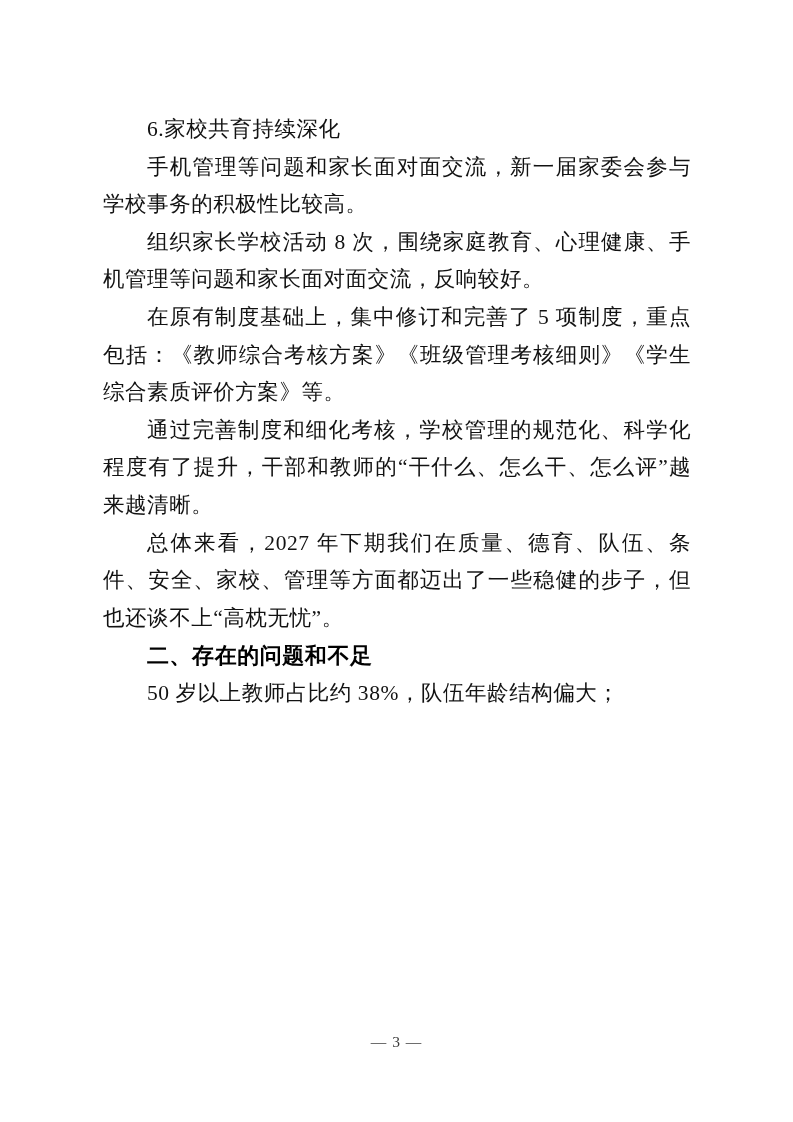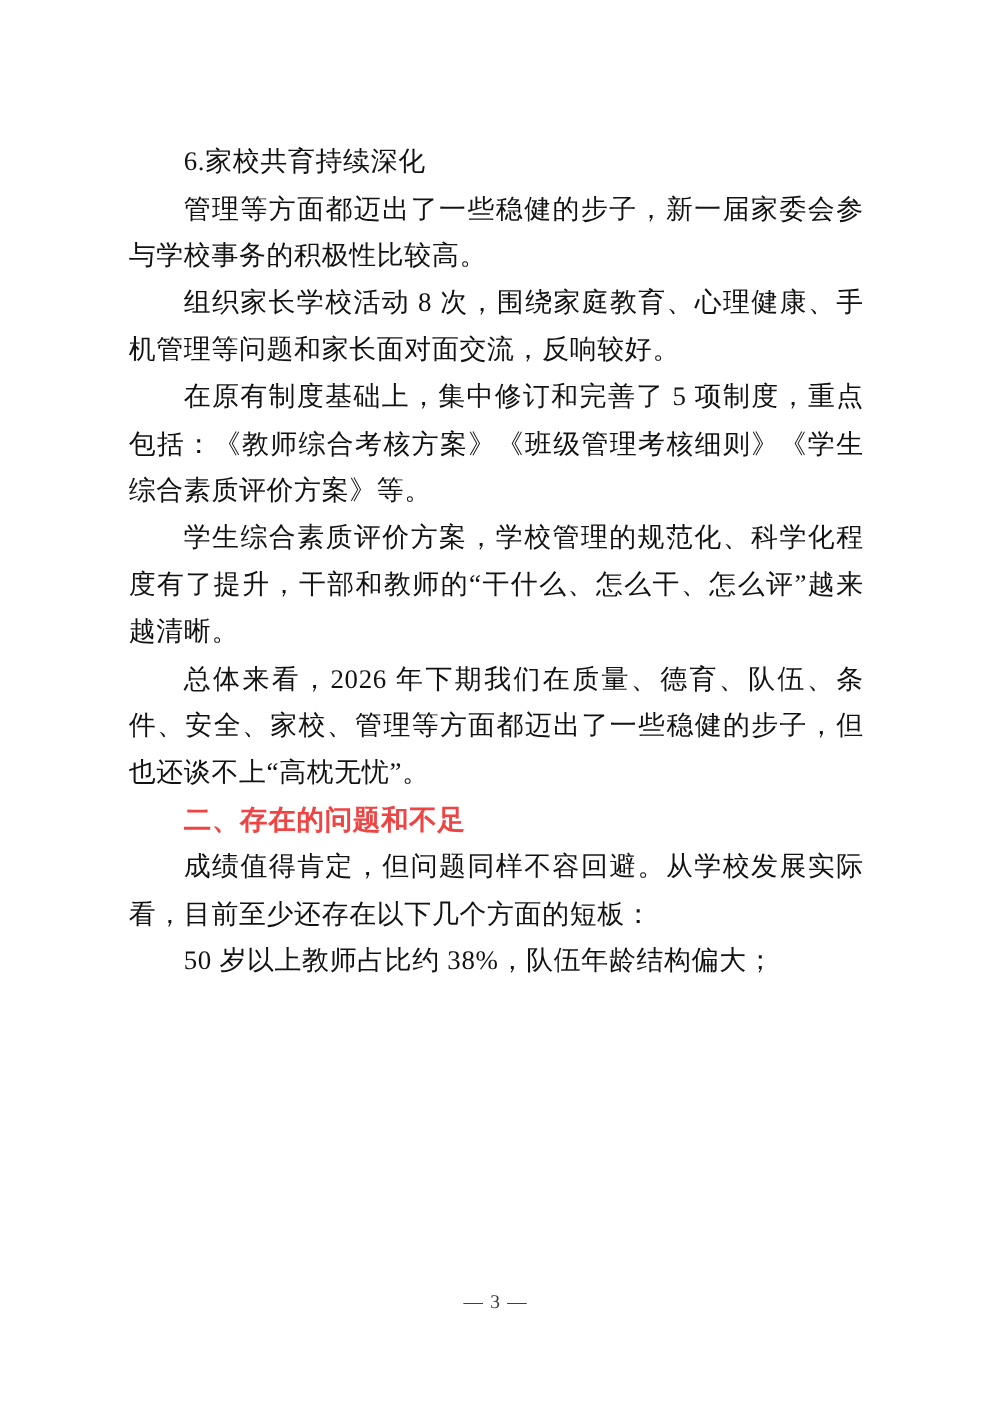--- a/index.html
+++ b/index.html
@@ -31,43 +31,42 @@
     text-align: justify;
     text-justify: inter-ideograph;
     text-align-last: left;
     text-indent: 44px;
     font-weight: 400;
   }
   .content p.section-heading {
     font-family: "Liberation Sans", "DejaVu Sans", sans-serif;
     font-weight: 700;
     font-size: 22px;
-    color: #ef4444;
+    color: #000000;
   }
   .footer {
     position: absolute;
     left: 0;
     top: 1033px;
     width: 100%;
     text-align: center;
     font-size: 15.5px;
     letter-spacing: 1px;
     color: #3a3a3a;
     font-family: "Liberation Serif", "DejaVu Serif", serif;
   }
 </style>
 </head>
 <body>
 
 <div class="page">
   <div class="content">
     <p>6.家校共育持续深化</p>
-    <p>管理等方面都迈出了一些稳健的步子，新一届家委会参与学校事务的积极性比较高。</p>
+    <p>手机管理等问题和家长面对面交流，新一届家委会参与学校事务的积极性比较高。</p>
     <p>组织家长学校活动 8 次，围绕家庭教育、心理健康、手机管理等问题和家长面对面交流，反响较好。</p>
     <p>在原有制度基础上，集中修订和完善了 5 项制度，重点包括：《教师综合考核方案》《班级管理考核细则》《学生综合素质评价方案》等。</p>
-    <p>学生综合素质评价方案，学校管理的规范化、科学化程度有了提升，干部和教师的“干什么、怎么干、怎么评”越来越清晰。</p>
-    <p>总体来看，2026 年下期我们在质量、德育、队伍、条件、安全、家校、管理等方面都迈出了一些稳健的步子，但也还谈不上“高枕无忧”。</p>
+    <p>通过完善制度和细化考核，学校管理的规范化、科学化程度有了提升，干部和教师的“干什么、怎么干、怎么评”越来越清晰。</p>
+    <p>总体来看，2027 年下期我们在质量、德育、队伍、条件、安全、家校、管理等方面都迈出了一些稳健的步子，但也还谈不上“高枕无忧”。</p>
     <p class="section-heading">二、存在的问题和不足</p>
-    <p>成绩值得肯定，但问题同样不容回避。从学校发展实际看，目前至少还存在以下几个方面的短板：</p>
     <p>50 岁以上教师占比约 38%，队伍年龄结构偏大；</p>
   </div>
   <div class="footer">— 3 —</div>
 </div>
 
 </body></html>

